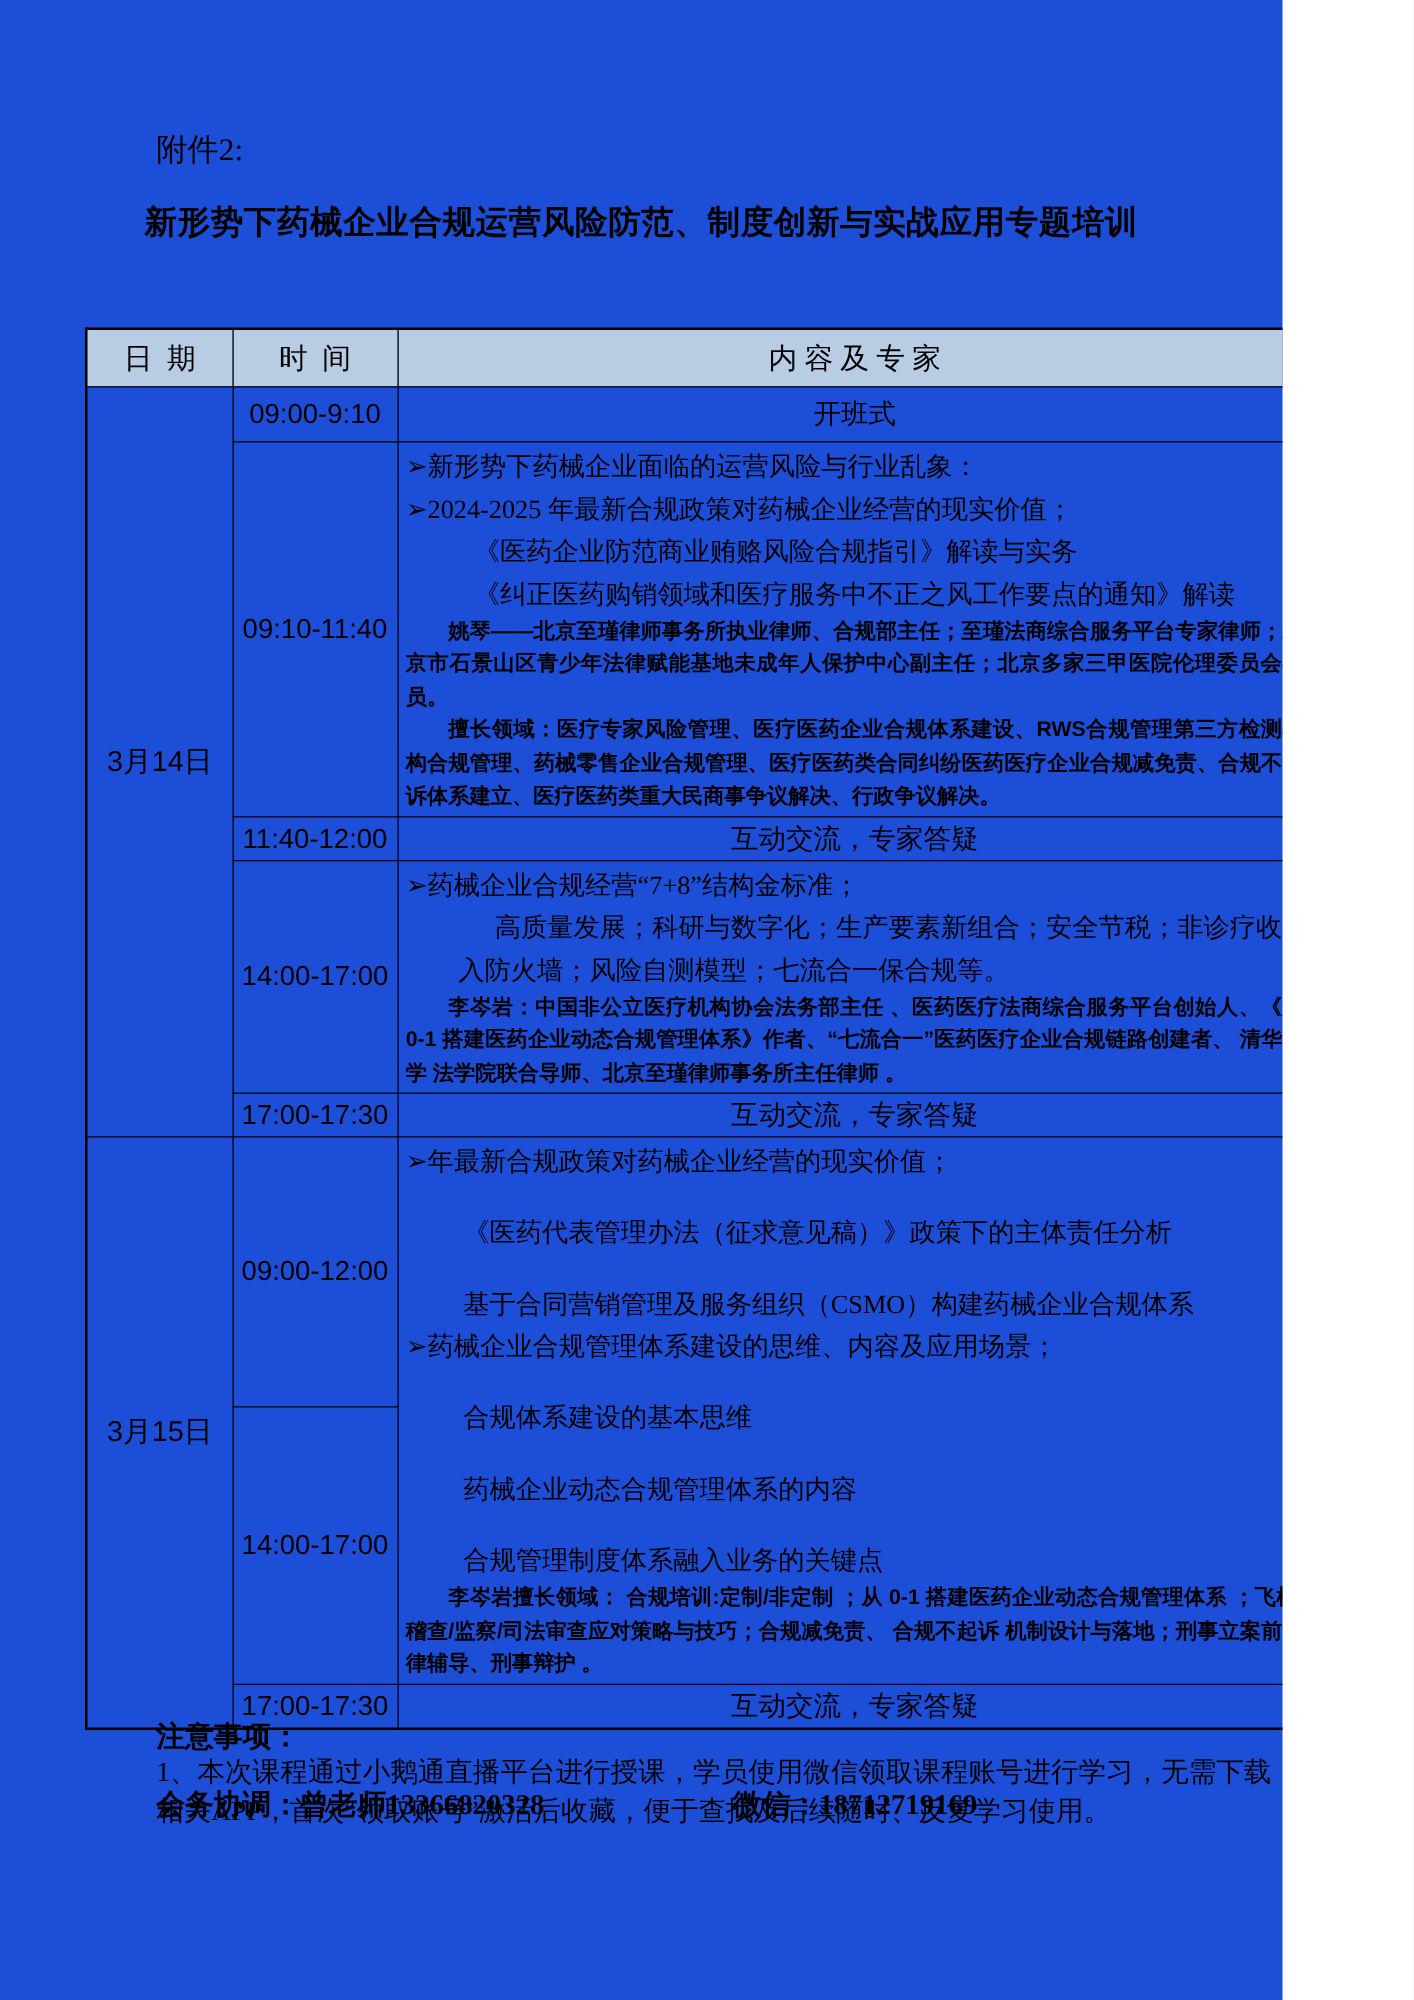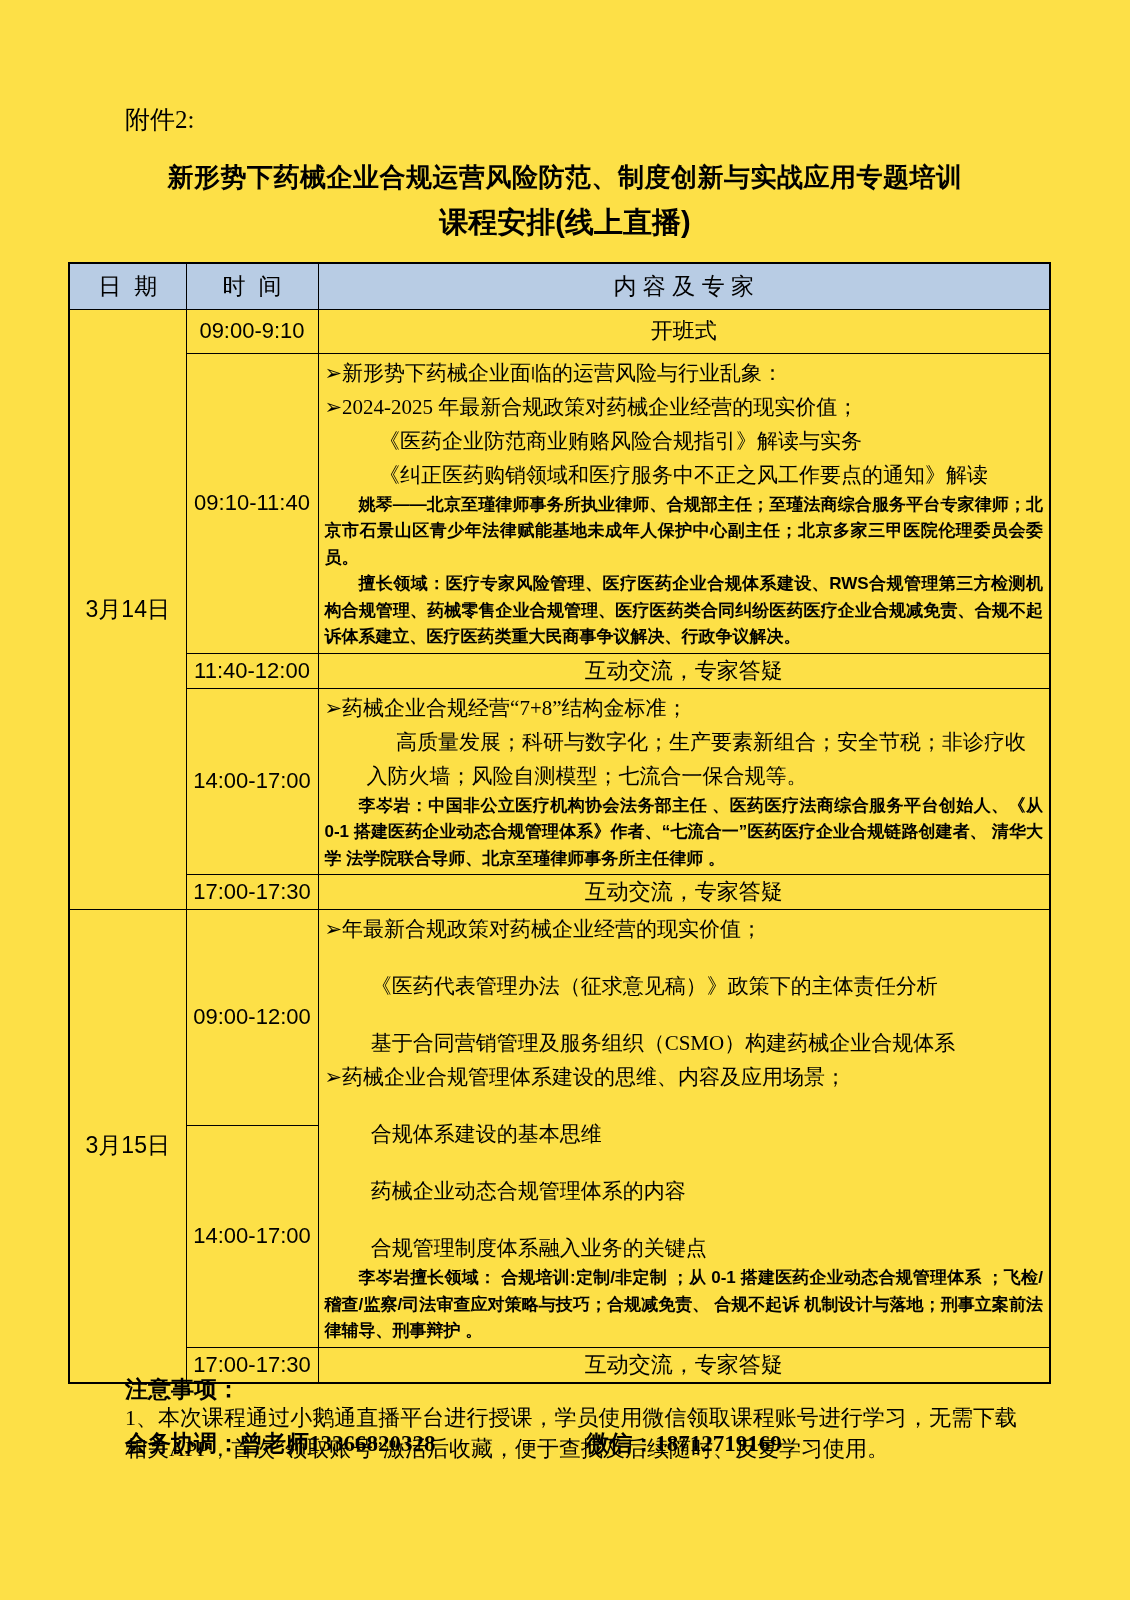--- a/index.html
+++ b/index.html
@@ -1,21 +1,21 @@
 <!DOCTYPE html>
 <html><head>
 <meta charset="utf-8">
 <style>
   * { margin: 0; padding: 0; box-sizing: border-box; }
   html, body { background: #ffffff; }
   .page {
     position: relative;
-    width: 1130px;
+    width: 1026px;
     height: 1600px;
-    background: #fde047;
+    background: #1d4ed8;
     color: #000;
     overflow: hidden;
     font-family: "Liberation Serif", "DejaVu Serif", serif;
   }
   .attachment-label {
     position: absolute;
     left: 125px;
     top: 103px;
     font-size: 25px;
     font-family: "Liberation Serif", "DejaVu Serif", serif;
@@ -50,21 +50,21 @@
   table.schedule, table.schedule td, table.schedule th {
     border: 1.5px solid #000;
   }
   table.schedule { border: 2.5px solid #000; }
   col.c-date { width: 117px; }
   col.c-time { width: 132px; }
   col.c-content { width: 732px; }
   th.hdr {
     background: #b8cce4;
     height: 46px;
-    font-family: Liberation Sans, sans-serif;
+    font-family: Liberation Serif, serif;
     font-weight: normal;
     font-size: 23px;
     text-align: center;
     vertical-align: middle;
     white-space: pre;
     border-bottom: 2.5px solid #000;
   }
   td.date-cell {
     text-align: center;
     vertical-align: middle;
@@ -136,21 +136,20 @@
   }
   .contact-right { margin-left: 145px; }
 </style>
 </head>
 <body>
 
 <div class="page">
 
   <div class="attachment-label">附件2:</div>
   <div class="title-1">新形势下药械企业合规运营风险防范、制度创新与实战应用专题培训</div>
-  <div class="title-2">课程安排(线上直播)</div>
 
   <table class="schedule">
     <colgroup>
       <col class="c-date">
         <col class="c-time">
         <col class="c-content">
     </colgroup>
     <tbody>
         <tr>
       <th class="hdr">日  期</th>

